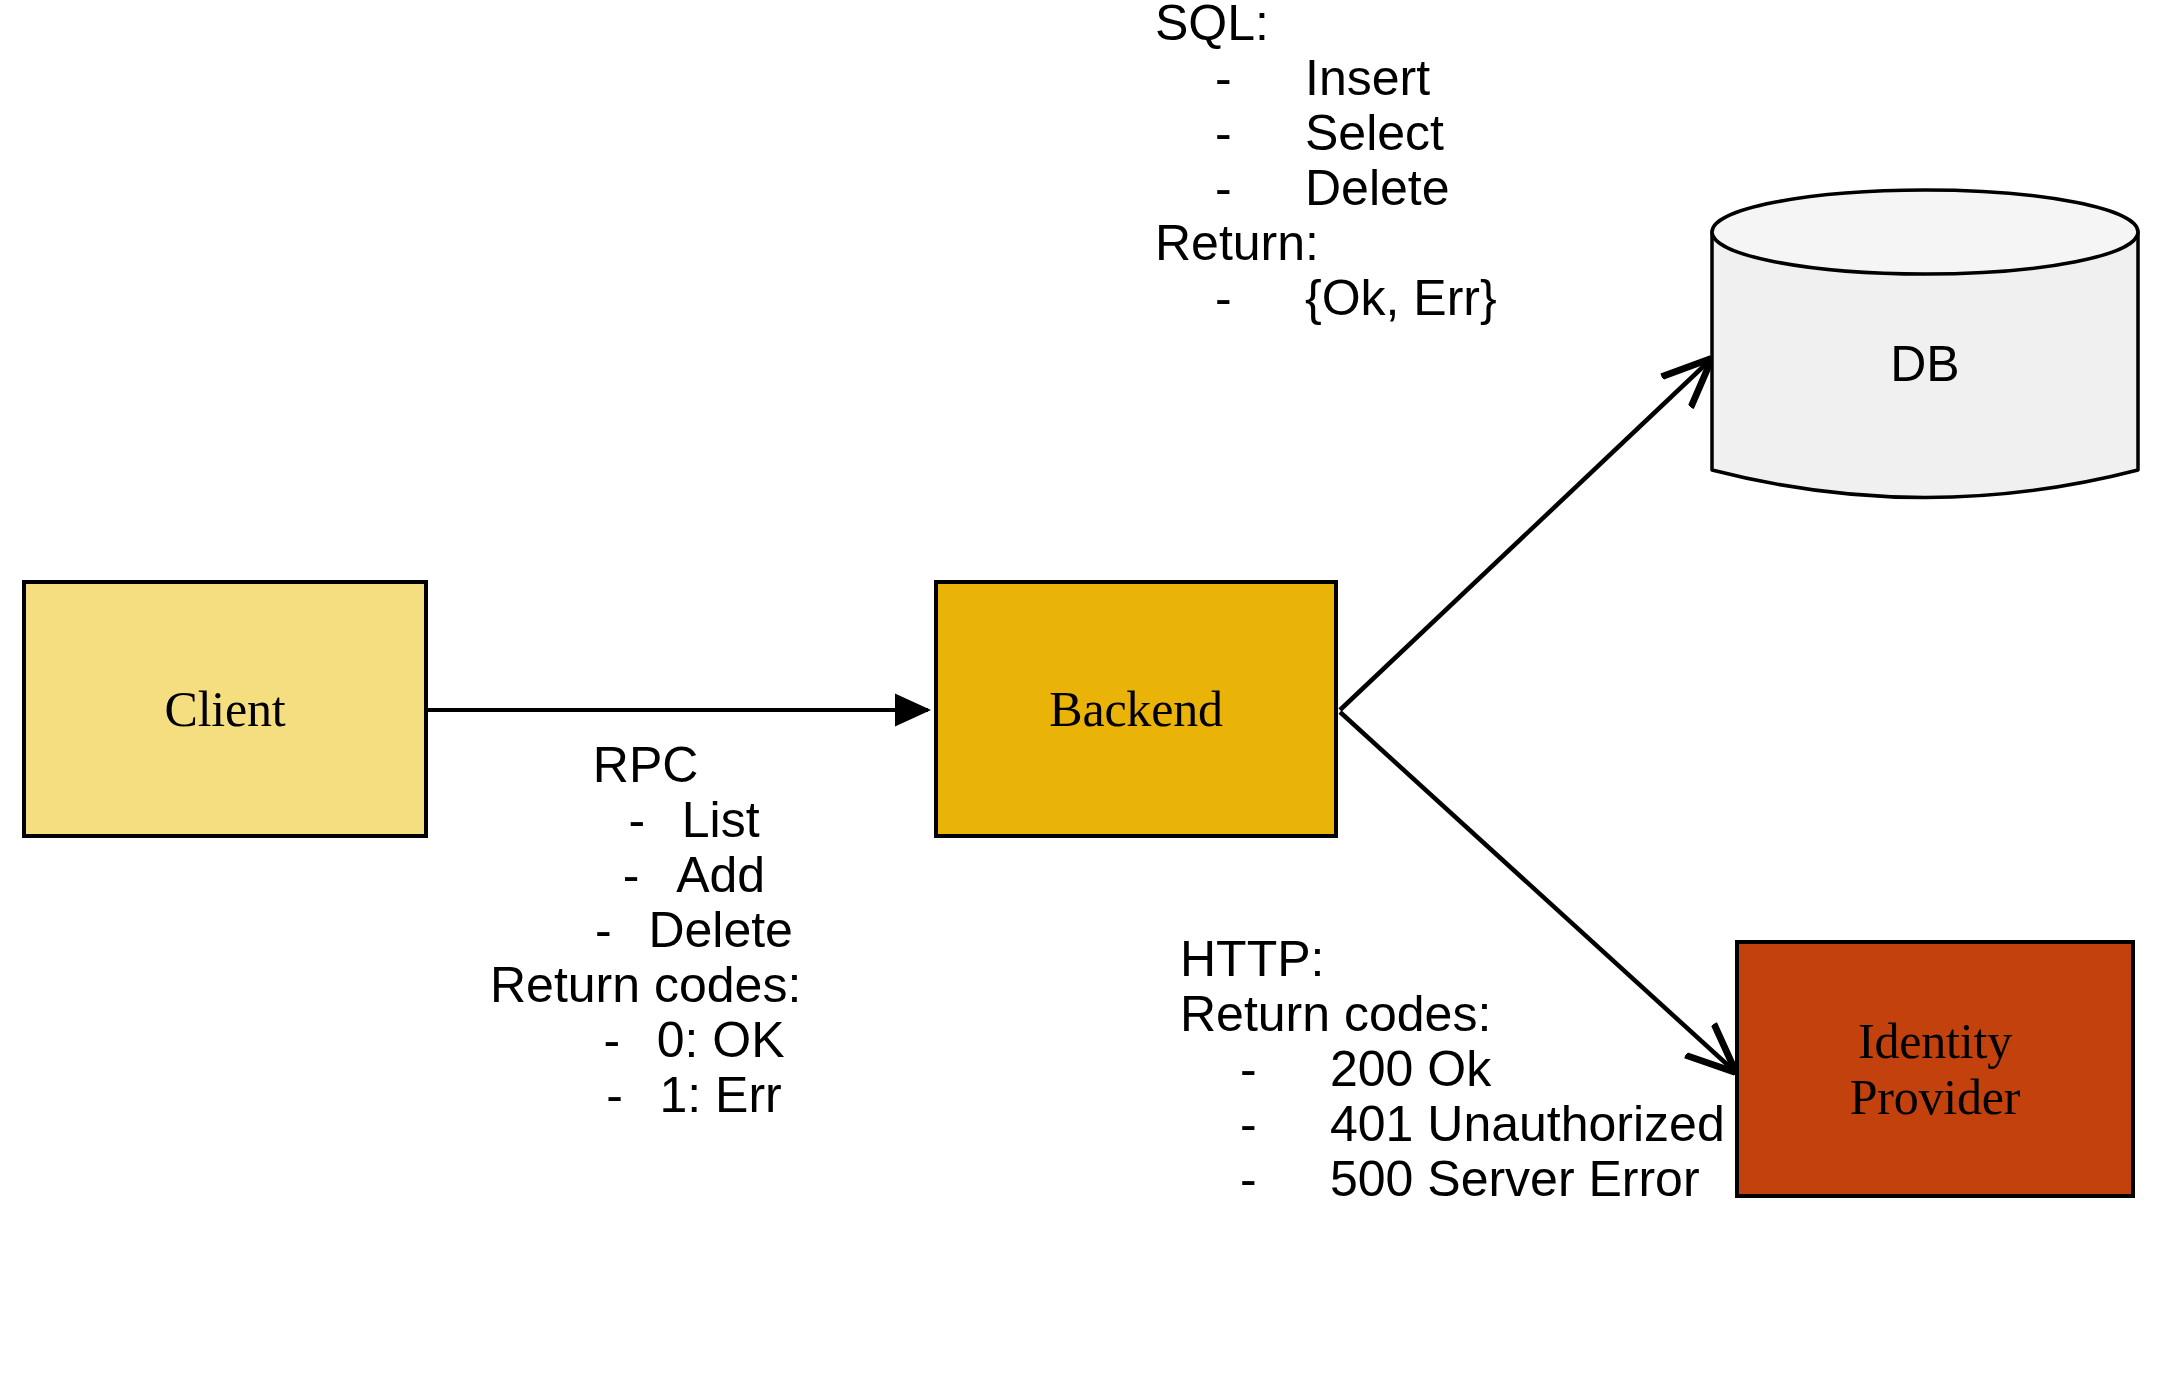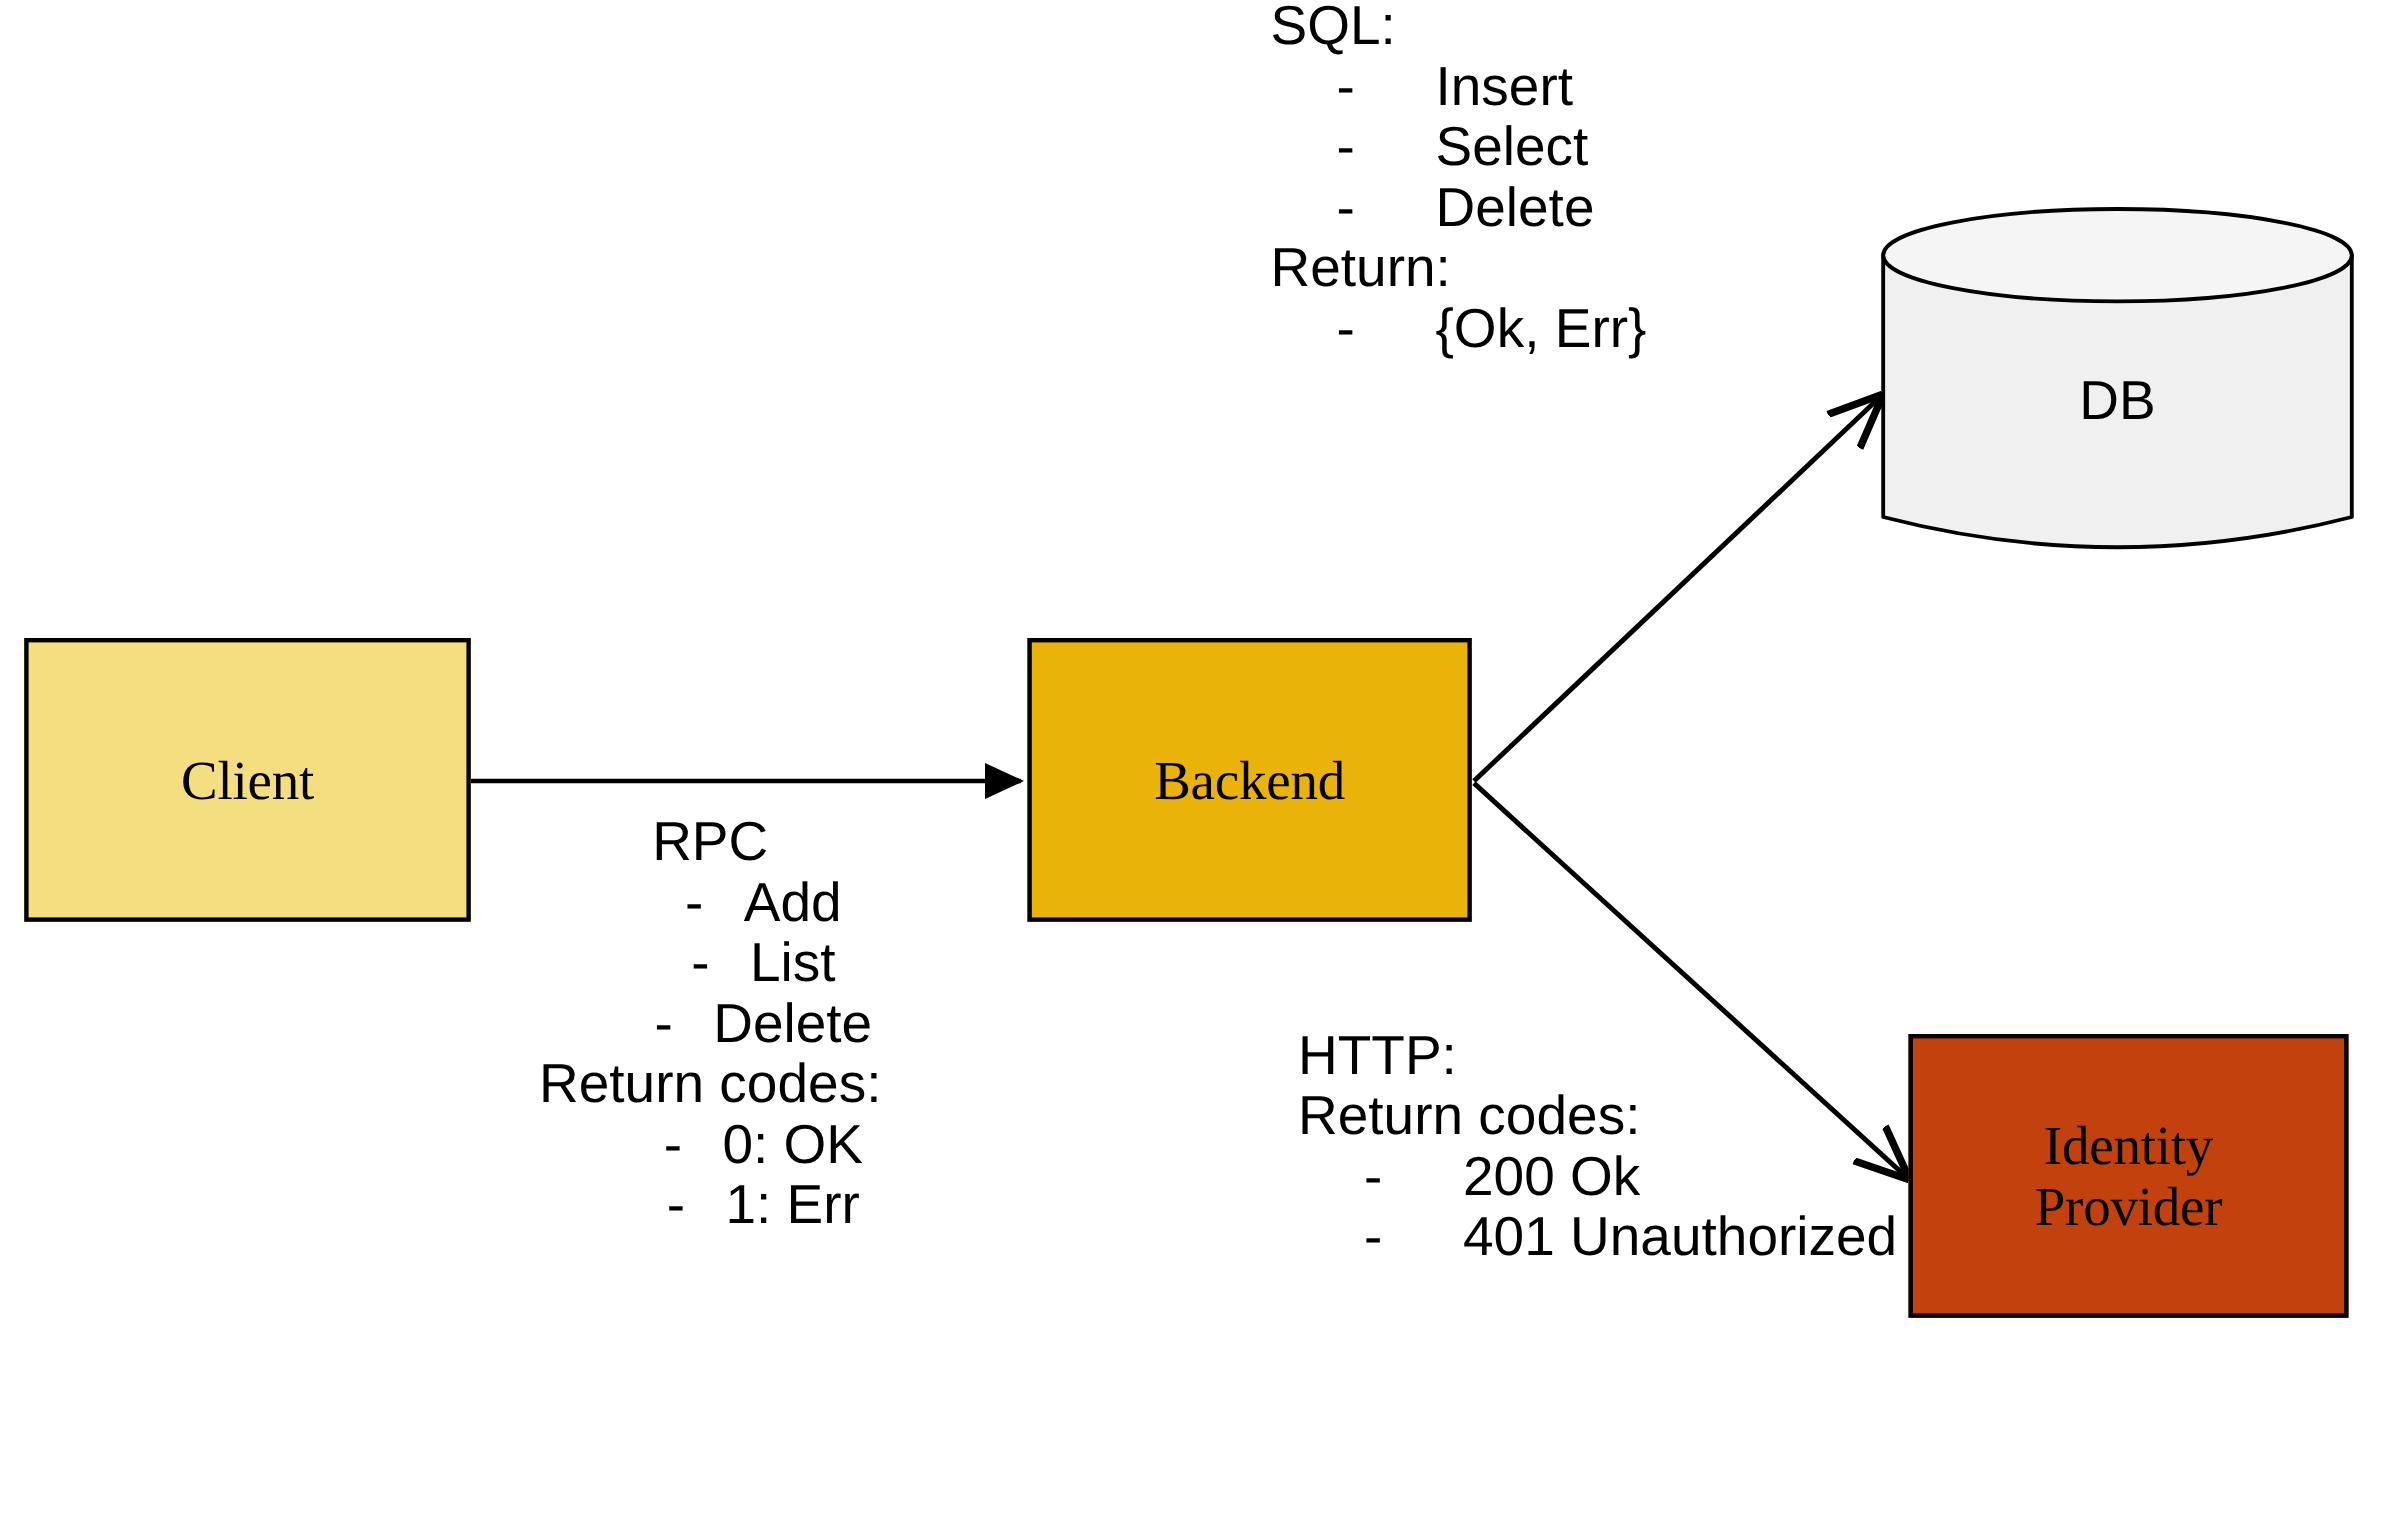--- a/index.html
+++ b/index.html
@@ -141,28 +141,29 @@
     <span class="head">SQL:</span>
     <span class="item"><span class="dash">-</span><span>Insert</span></span>
     <span class="item"><span class="dash">-</span><span>Select</span></span>
     <span class="item"><span class="dash">-</span><span>Delete</span></span>
     <span class="head">Return:</span>
     <span class="item"><span class="dash">-</span><span>{Ok, Err}</span></span>
   </div>
 
   <div class="annot annot-rpc">
     <span class="head">RPC</span>
+    <span class="item"><span class="dash">-</span><span>List</span></span>
     <span class="item"><span class="dash">-</span><span>Add</span></span>
-    <span class="item"><span class="dash">-</span><span>List</span></span>
     <span class="item"><span class="dash">-</span><span>Delete</span></span>
     <span class="head">Return codes:</span>
     <span class="item"><span class="dash">-</span><span>0: OK</span></span>
     <span class="item"><span class="dash">-</span><span>1: Err</span></span>
   </div>
 
   <div class="annot annot-http">
     <span class="head">HTTP:</span>
     <span class="head">Return codes:</span>
     <span class="item"><span class="dash">-</span><span>200 Ok</span></span>
     <span class="item"><span class="dash">-</span><span>401 Unauthorized</span></span>
+    <span class="item"><span class="dash">-</span><span>500 Server Error</span></span>
   </div>
 
 </div>
 
 </body></html>

